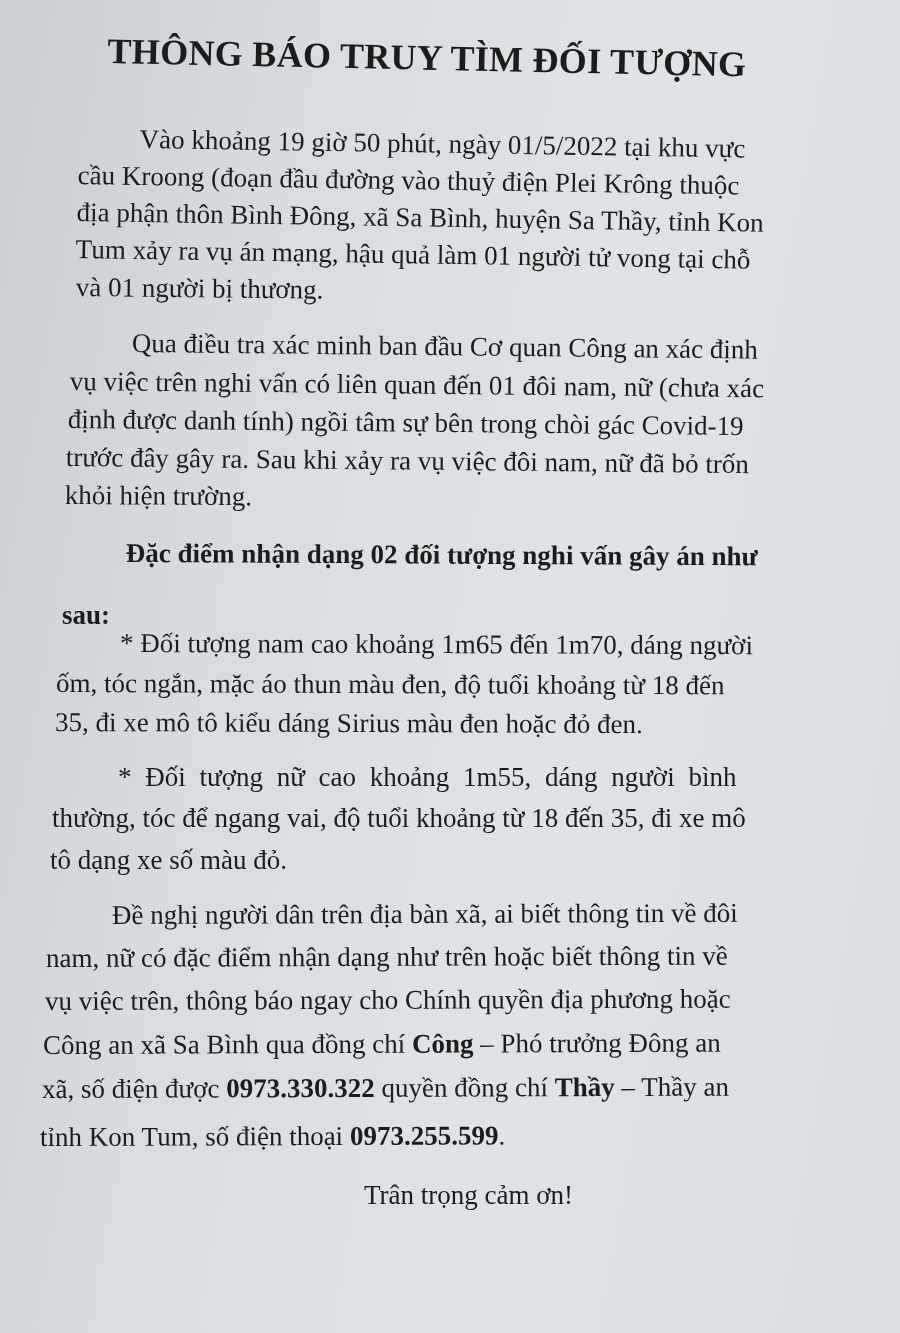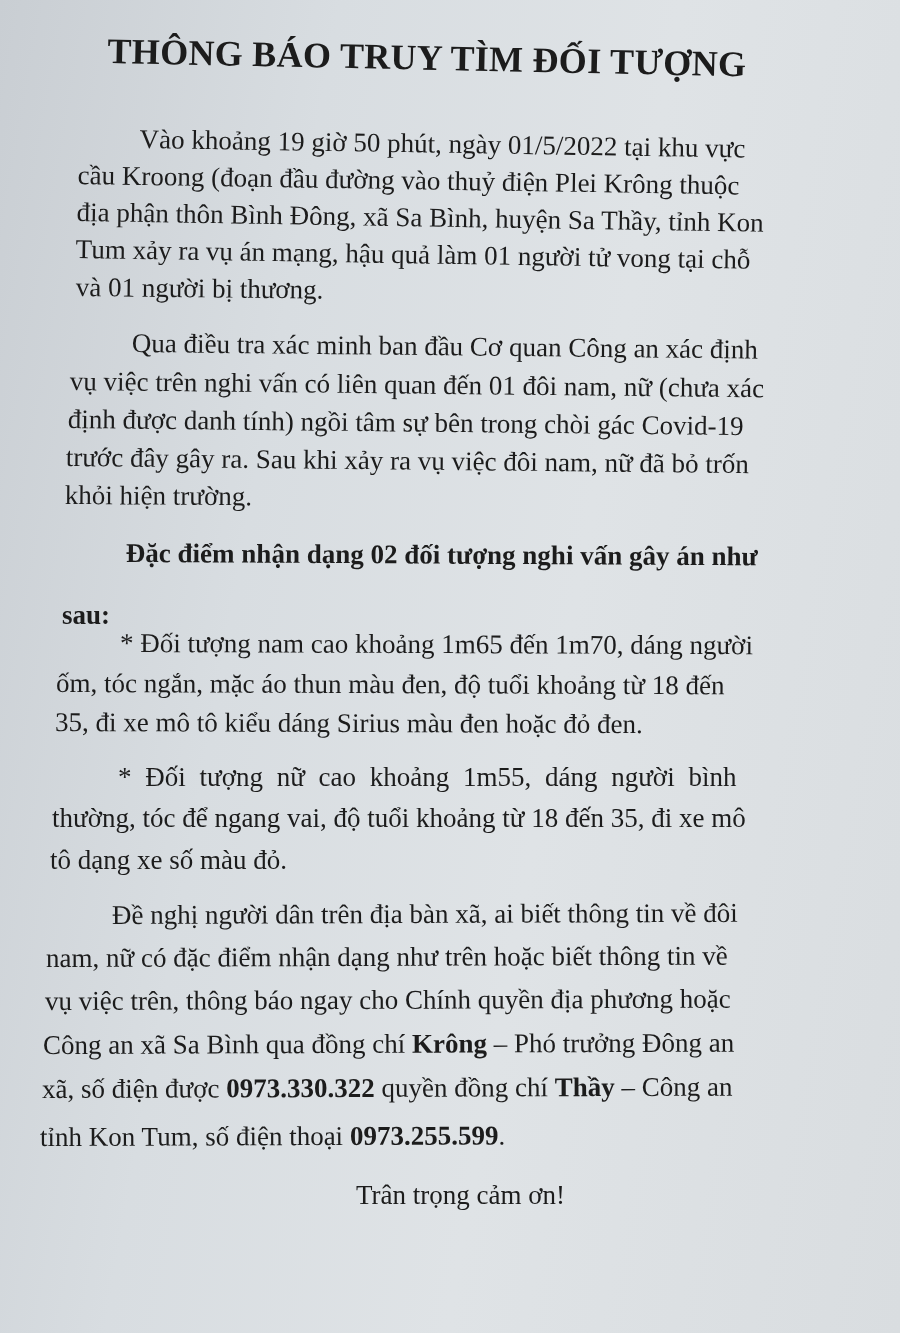--- a/index.html
+++ b/index.html
@@ -48,23 +48,23 @@
   <div class="line" style="left:55px;top:707px;transform:rotate(0.2deg);">35, đi xe mô tô kiểu dáng Sirius màu đen hoặc đỏ đen.</div>
 
   <div class="line" style="left:118px;top:762px;word-spacing:7px;text-align:center;">* Đối tượng nữ cao khoảng 1m55, dáng người bình</div>
   <div class="line" style="left:52px;top:803px;">thường, tóc để ngang vai, độ tuổi khoảng từ 18 đến 35, đi xe mô</div>
   <div class="line" style="left:50px;top:845px;font-family:Liberation Serif, serif;">tô dạng xe số màu đỏ.</div>
 
   <div class="line" style="left:112px;top:900px;transform:rotate(-0.2deg);">Đề nghị người dân trên địa bàn xã, ai biết thông tin về đôi</div>
   <div class="line" style="left:46px;top:943px;transform:rotate(-0.2deg);">nam, nữ có đặc điểm nhận dạng như trên hoặc biết thông tin về</div>
   <div class="line" style="left:45px;top:986px;transform:rotate(-0.2deg);">vụ việc trên, thông báo ngay cho Chính quyền địa phương hoặc</div>
   <div class="line" style="left:43px;top:1030px;transform:rotate(-0.2deg);">
-    <span>Công an xã Sa Bình qua đồng chí </span><span class="b">Krông</span><span> – Phó trưởng Đông an</span>
+    <span>Công an xã Sa Bình qua đồng chí </span><span class="b">Công</span><span> – Phó trưởng Đông an</span>
   </div>
   <div class="line" style="left:42px;top:1074px;transform:rotate(-0.2deg);">
-    <span>xã, số điện được </span><span class="b">0973.330.322</span><span> quyền đồng chí </span><span class="b">Thầy</span><span> – Công an</span>
+    <span>xã, số điện được </span><span class="b">0973.330.322</span><span> quyền đồng chí </span><span class="b">Thầy</span><span> – Thầy an</span>
   </div>
   <div class="line" style="left:40px;top:1122px;transform:rotate(-0.2deg);">
     <span>tỉnh Kon Tum, số điện thoại </span><span class="b">0973.255.599</span><span>.</span>
   </div>
 
-  <div class="line" style="left:356px;top:1180px;">Trân trọng cảm ơn!</div>
+  <div class="line" style="left:364px;top:1180px;">Trân trọng cảm ơn!</div>
 </div>
 
 </body></html>

